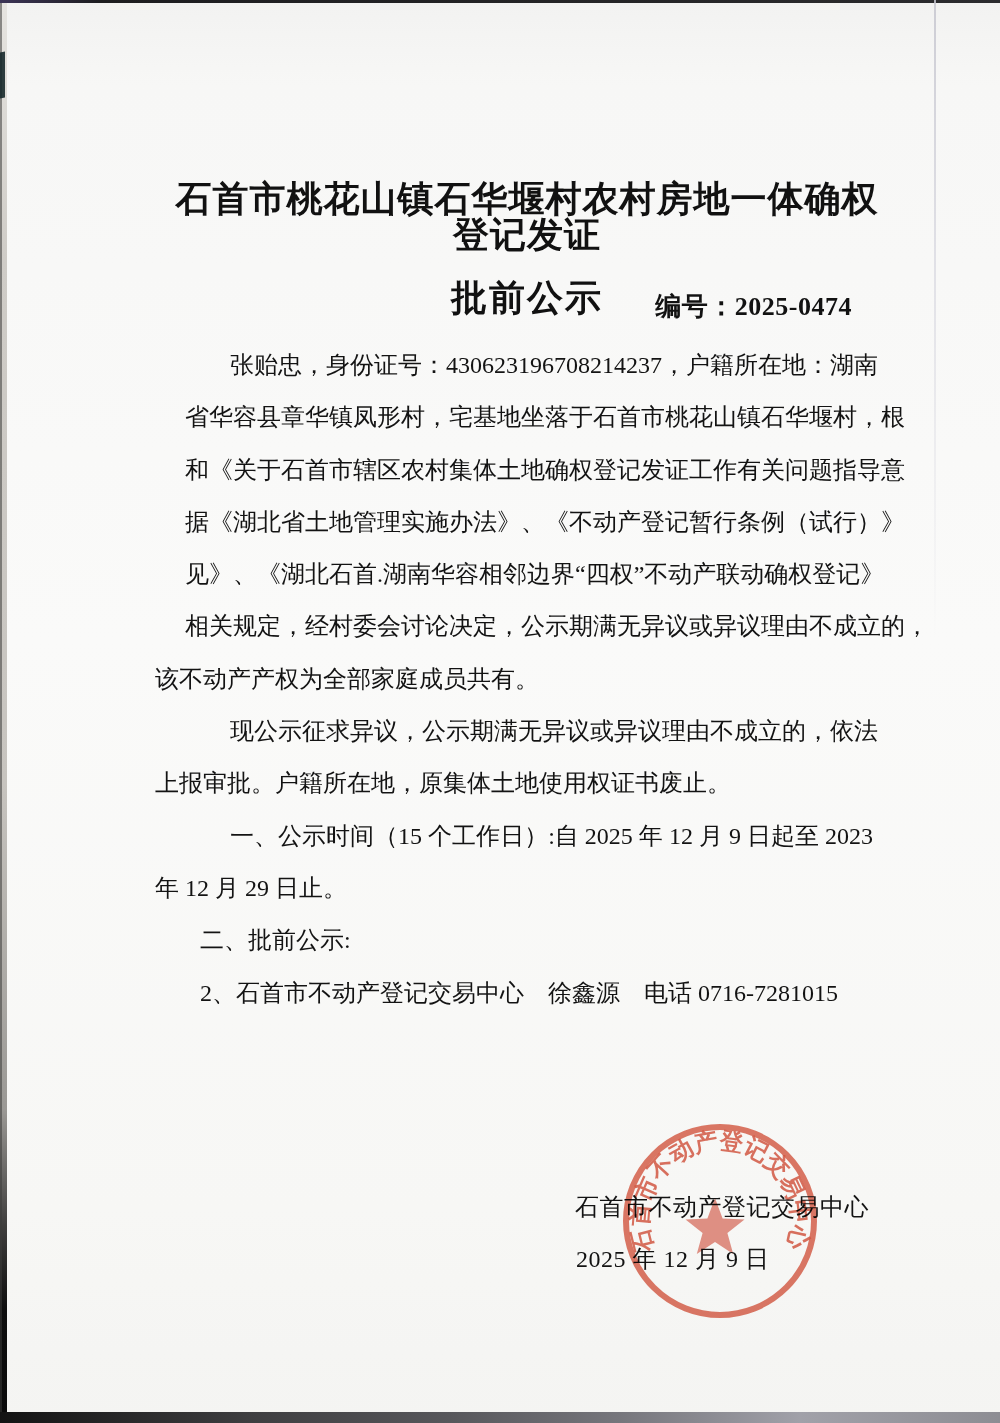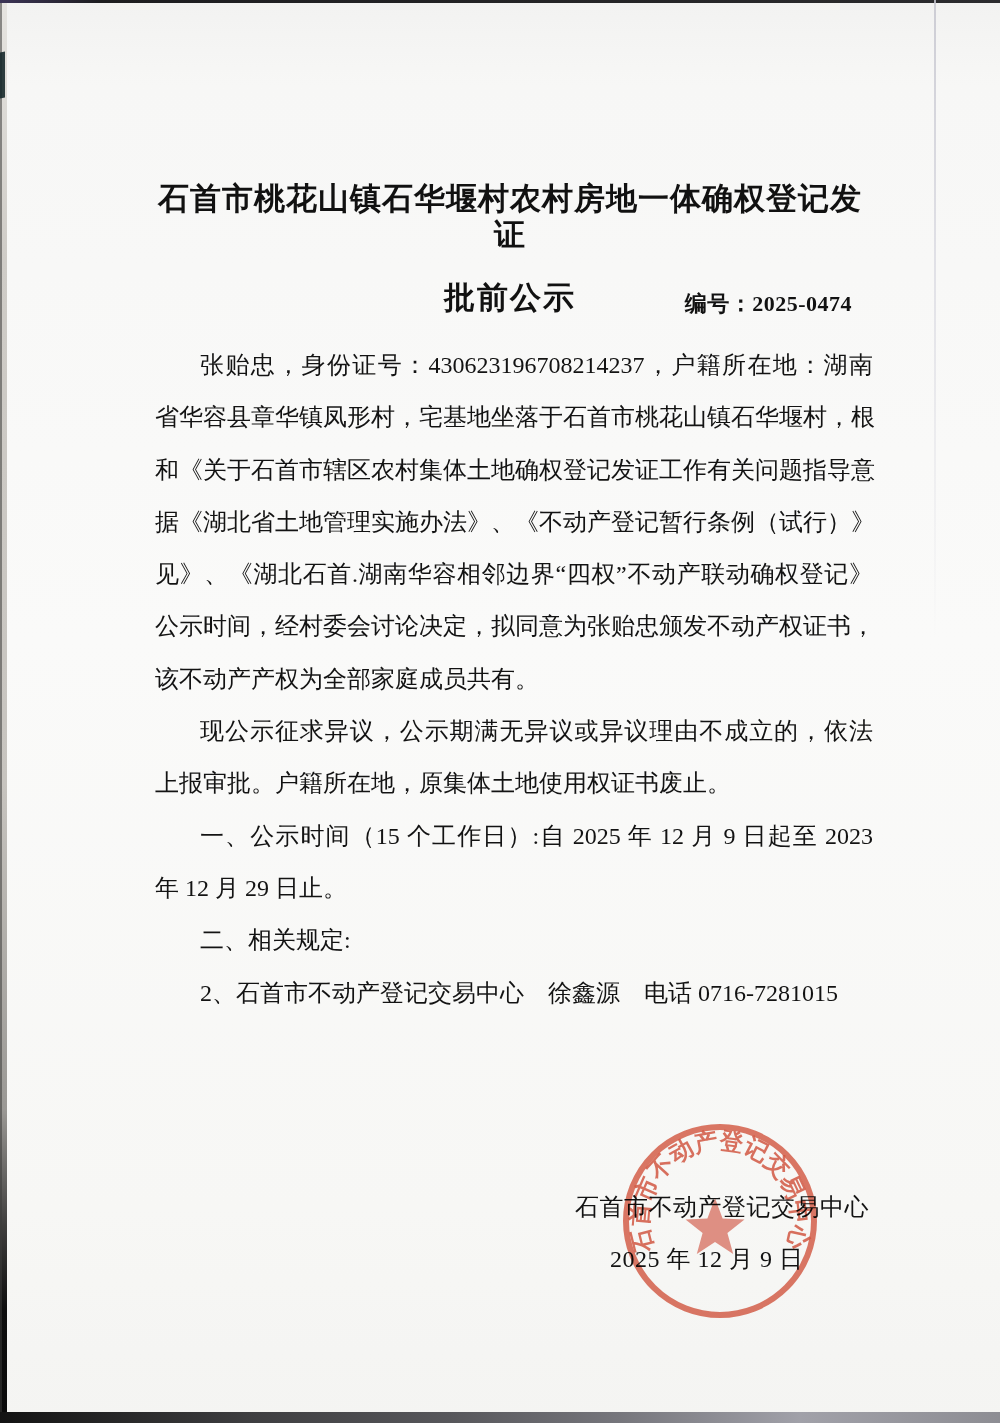--- a/index.html
+++ b/index.html
@@ -18,33 +18,33 @@
   .edge-left{position:absolute;left:0;top:3px;width:7px;height:1420px;
     background:linear-gradient(to bottom,#e6e4e0 0%,#cfccc7 18%,#c7c4bf 55%,#9a9894 78%,#403f3e 86%,#0e0e0e 92%,#0a0a0a 100%);}
   .edge-left-line{position:absolute;left:0;top:3px;width:2px;height:1420px;background:rgba(60,60,58,.55);}
   .corner-mark{position:absolute;left:0;top:52px;width:5px;height:46px;background:#17292b;transform:skewY(-12deg);opacity:.9;}
   .edge-bottom{position:absolute;left:0;top:1412px;width:1000px;height:11px;
     background:linear-gradient(to right,#131313,#3e3e40 25%,#57575b 45%,#76767c 62%,#a1a1a9 80%,#8d8d93 100%);}
   .crease{position:absolute;left:934px;top:0;width:2px;height:640px;
     background:linear-gradient(to bottom,#c6c6cf,#dcdce3 40%,rgba(232,232,238,0) 100%);opacity:.85;}
 
   
-  .title{position:absolute;left:151px;width:718px;text-align:center;
-    font-size:31px;line-height:36px;font-weight:700;letter-spacing:1px;color:#111;}
+  .title{position:absolute;left:168px;width:718px;text-align:center;
+    font-size:36px;line-height:36px;font-weight:700;letter-spacing:1px;color:#111;}
   .title1{top:181px;}
   .title2{top:233px;letter-spacing:2px;margin-top:47px;}
   .docnum{position:absolute;left:155px;top:289px;width:697px;text-align:right;
-    font-size:22px;font-weight:600;letter-spacing:.5px;color:#121212;}
+    font-size:26px;font-weight:600;letter-spacing:.5px;color:#121212;}
   .body{position:absolute;left:155px;top:339px;width:718px;font-size:24px;
     line-height:52.3px;color:#131313;}
   .bline{white-space:nowrap;}
-  .bline.fill{text-align:justify;text-align-last:justify;}
+  .bline.fill{text-align:justify;text-align-last:justify;margin-left:30px;}
   .bline.ind{text-indent:45px;}
   .sig-org{position:absolute;left:575px;top:1191px;font-size:24px;letter-spacing:.5px;color:#131313;}
-  .sig-date{position:absolute;left:610px;top:1243px;font-size:24px;letter-spacing:.5px;color:#131313;text-align:center;}
+  .sig-date{position:absolute;left:576px;top:1243px;font-size:24px;letter-spacing:.5px;color:#131313;text-align:center;}
 
   
   .seal{position:absolute;left:622px;top:1122px;width:196px;height:200px;
     mix-blend-mode:multiply;filter:blur(.4px);pointer-events:none;}
   .seal text{font-family:"Liberation Serif","DejaVu Serif",serif;font-weight:600;}
 </style>
 </head>
 <body>
 
 <div class="page">
@@ -60,27 +60,27 @@
   <div class="title title2">批前公示</div>
 
   <div class="docnum">编号：2025-0474</div>
 
   <div class="body">
     <div class="bline ind fill">张贻忠，身份证号：430623196708214237，户籍所在地：湖南</div>
     <div class="bline fill">省华容县章华镇凤形村，宅基地坐落于石首市桃花山镇石华堰村，根</div>
     <div class="bline fill">和《关于石首市辖区农村集体土地确权登记发证工作有关问题指导意</div>
     <div class="bline fill">据《湖北省土地管理实施办法》、《不动产登记暂行条例（试行）》</div>
     <div class="bline fill">见》、《湖北石首.湖南华容相邻边界“四权”不动产联动确权登记》</div>
-    <div class="bline fill">公示时间，经村委会讨论决定，拟同意为张贻忠颁发不动产权证书，</div>
+    <div class="bline fill">相关规定，经村委会讨论决定，公示期满无异议或异议理由不成立的，</div>
     <div class="bline">该不动产产权为全部家庭成员共有。</div>
     <div class="bline ind fill">现公示征求异议，公示期满无异议或异议理由不成立的，依法</div>
     <div class="bline">上报审批。户籍所在地，原集体土地使用权证书废止。</div>
     <div class="bline ind fill">一、公示时间（15 个工作日）:自 2025 年 12 月 9 日起至 2023</div>
     <div class="bline">年 12 月 29 日止。</div>
-    <div class="bline ind">二、相关规定:</div>
+    <div class="bline ind">二、批前公示:</div>
     <div class="bline ind">2、石首市不动产登记交易中心　徐鑫源　电话 0716-7281015</div>
   </div>
 
   <div class="sig-org">石首市不动产登记交易中心</div>
   <div class="sig-date">2025 年 12 月 9 日</div>
 
   <svg class="seal" viewBox="0 0 196 200" xmlns="http://www.w3.org/2000/svg">
     <circle cx="98" cy="99" r="94" fill="none" stroke="#d95b46" stroke-width="6" opacity="0.82"></circle>
     <path d="M 0 -31 L 7.6 -10.5 L 29.5 -9.6 L 12.4 4.0 L 18.2 25.1 L 0 13 L -18.2 25.1 L -12.4 4.0 L -29.5 -9.6 L -7.6 -10.5 Z" transform="translate(93,107)" fill="#e0796a" opacity="0.8"></path>
     <defs>

